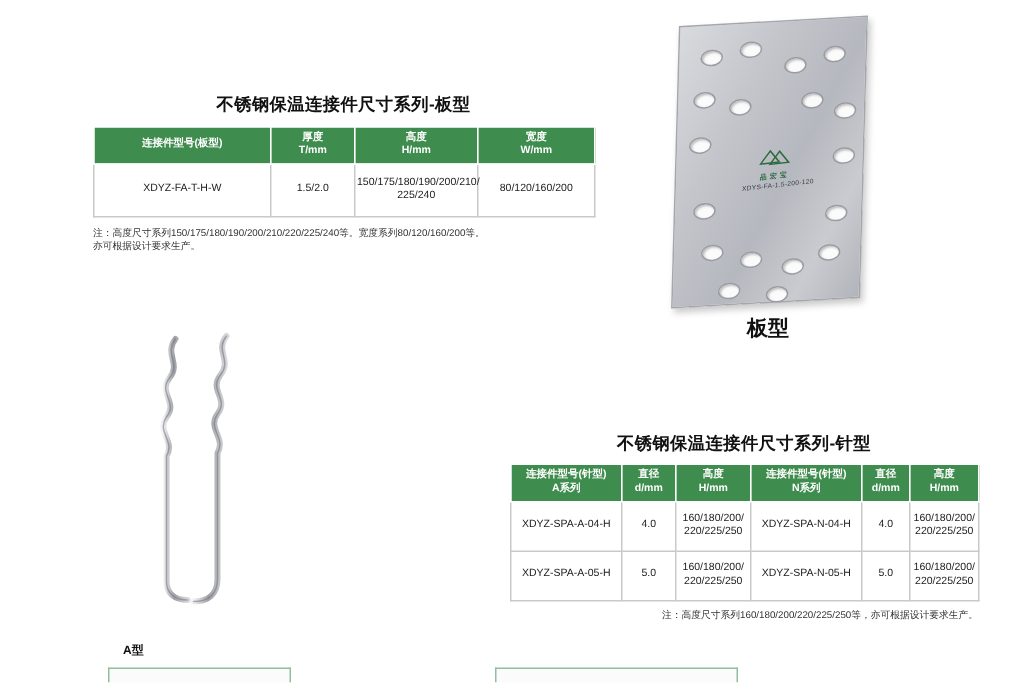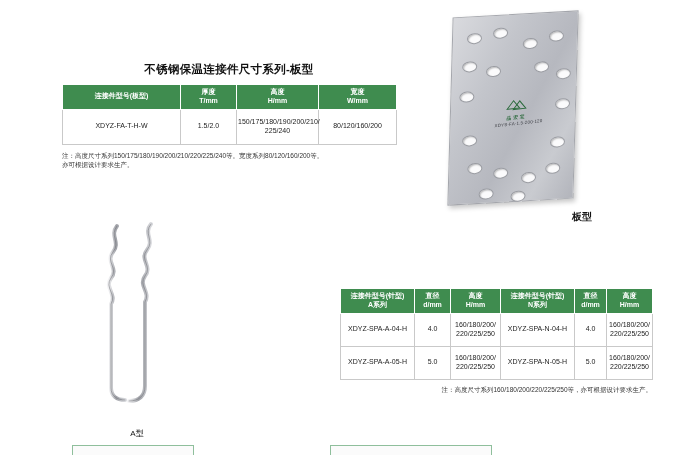--- a/index.html
+++ b/index.html
@@ -145,22 +145,22 @@
     left: 16px;
     top: 106px;
     width: 104px;
     text-align: center;
     font-size: 4.4px;
     color: #3a3c42;
     letter-spacing: .2px;
     transform: skewY(-3.2deg);
   }
   .fig-caption {
-    text-align: right;
-    font-size: 10px;
+    text-align: center;
+    font-size: 14px;
     font-weight: bold;
     color: #111;
     margin-top: 6px;
   }
 
   
   #pin-figures {
     position: absolute;
     left: 60px;
     top: 220px;
@@ -172,23 +172,22 @@
     top: 0;
     width: 110px;
     height: 225px;
   }
   #pin-fig-a { left: 22px; }
   #pin-fig-n { left: 140px; }
   .pin-fig .cap {
     position: absolute;
     bottom: 6px;
     left: 0; right: 0;
-    text-align: center;
     font-size: 8px;
-    font-weight: normal;
+    font-weight: bold;
     color: #111;
   }
   .pin-fig svg { display: block; margin: 0 auto; }
 
   
   .bottom-strip {
     position: absolute;
     bottom: 0;
     height: 9px;
     background: #fbfbfb;
@@ -311,20 +310,21 @@
 
         <path d="M62,4 C54,14 66,20 58,30 C50,40 64,46 56,56 C49,66 62,72 56,82 L56,166 C56,176 50,181 40,181" fill="none" stroke="url(#steelA)" stroke-width="4" stroke-linecap="round" stroke-linejoin="round"></path>
         <path d="M62,4 C54,14 66,20 58,30 C50,40 64,46 56,56 C49,66 62,72 56,82 L56,166 C56,176 50,181 40,181" fill="none" stroke="#6f7177" stroke-width="1" stroke-linecap="round" stroke-linejoin="round" opacity=".55"></path>
       </svg>
       <div class="cap">A型</div>
     </div>
 
   </div>
 
   <div id="pin-block">
+    <div class="spec-title">不锈钢保温连接件尺寸系列-针型</div>
 
     <table class="spec" id="pin-table">
       <colgroup>
         <col class="p1">
           <col class="p2">
           <col class="p3">
         <col class="p4">
           <col class="p5">
           <col class="p6">
       </colgroup>

